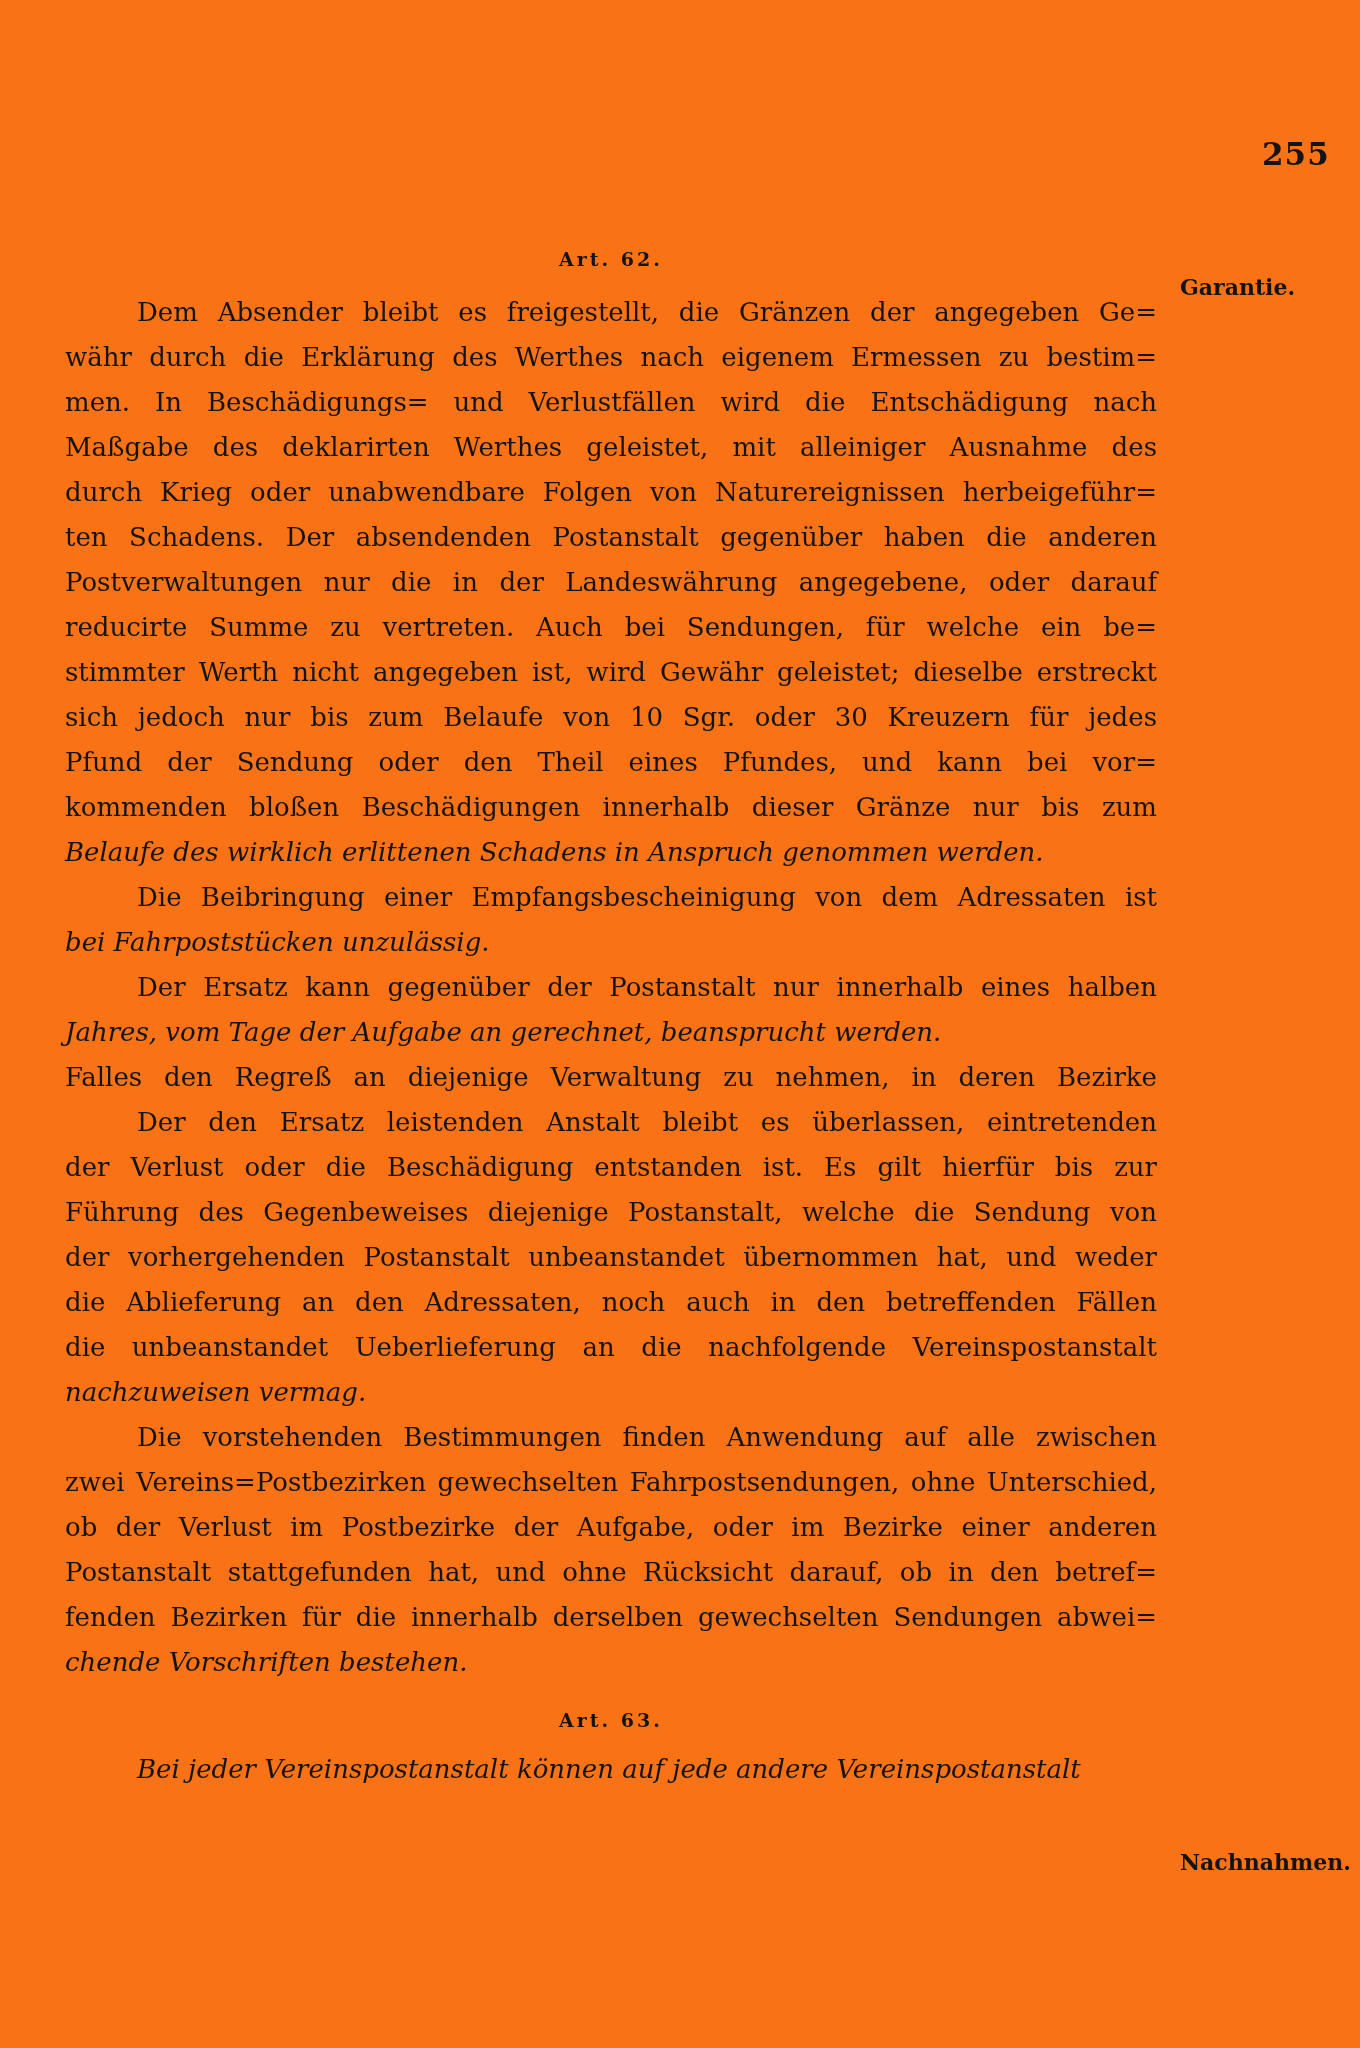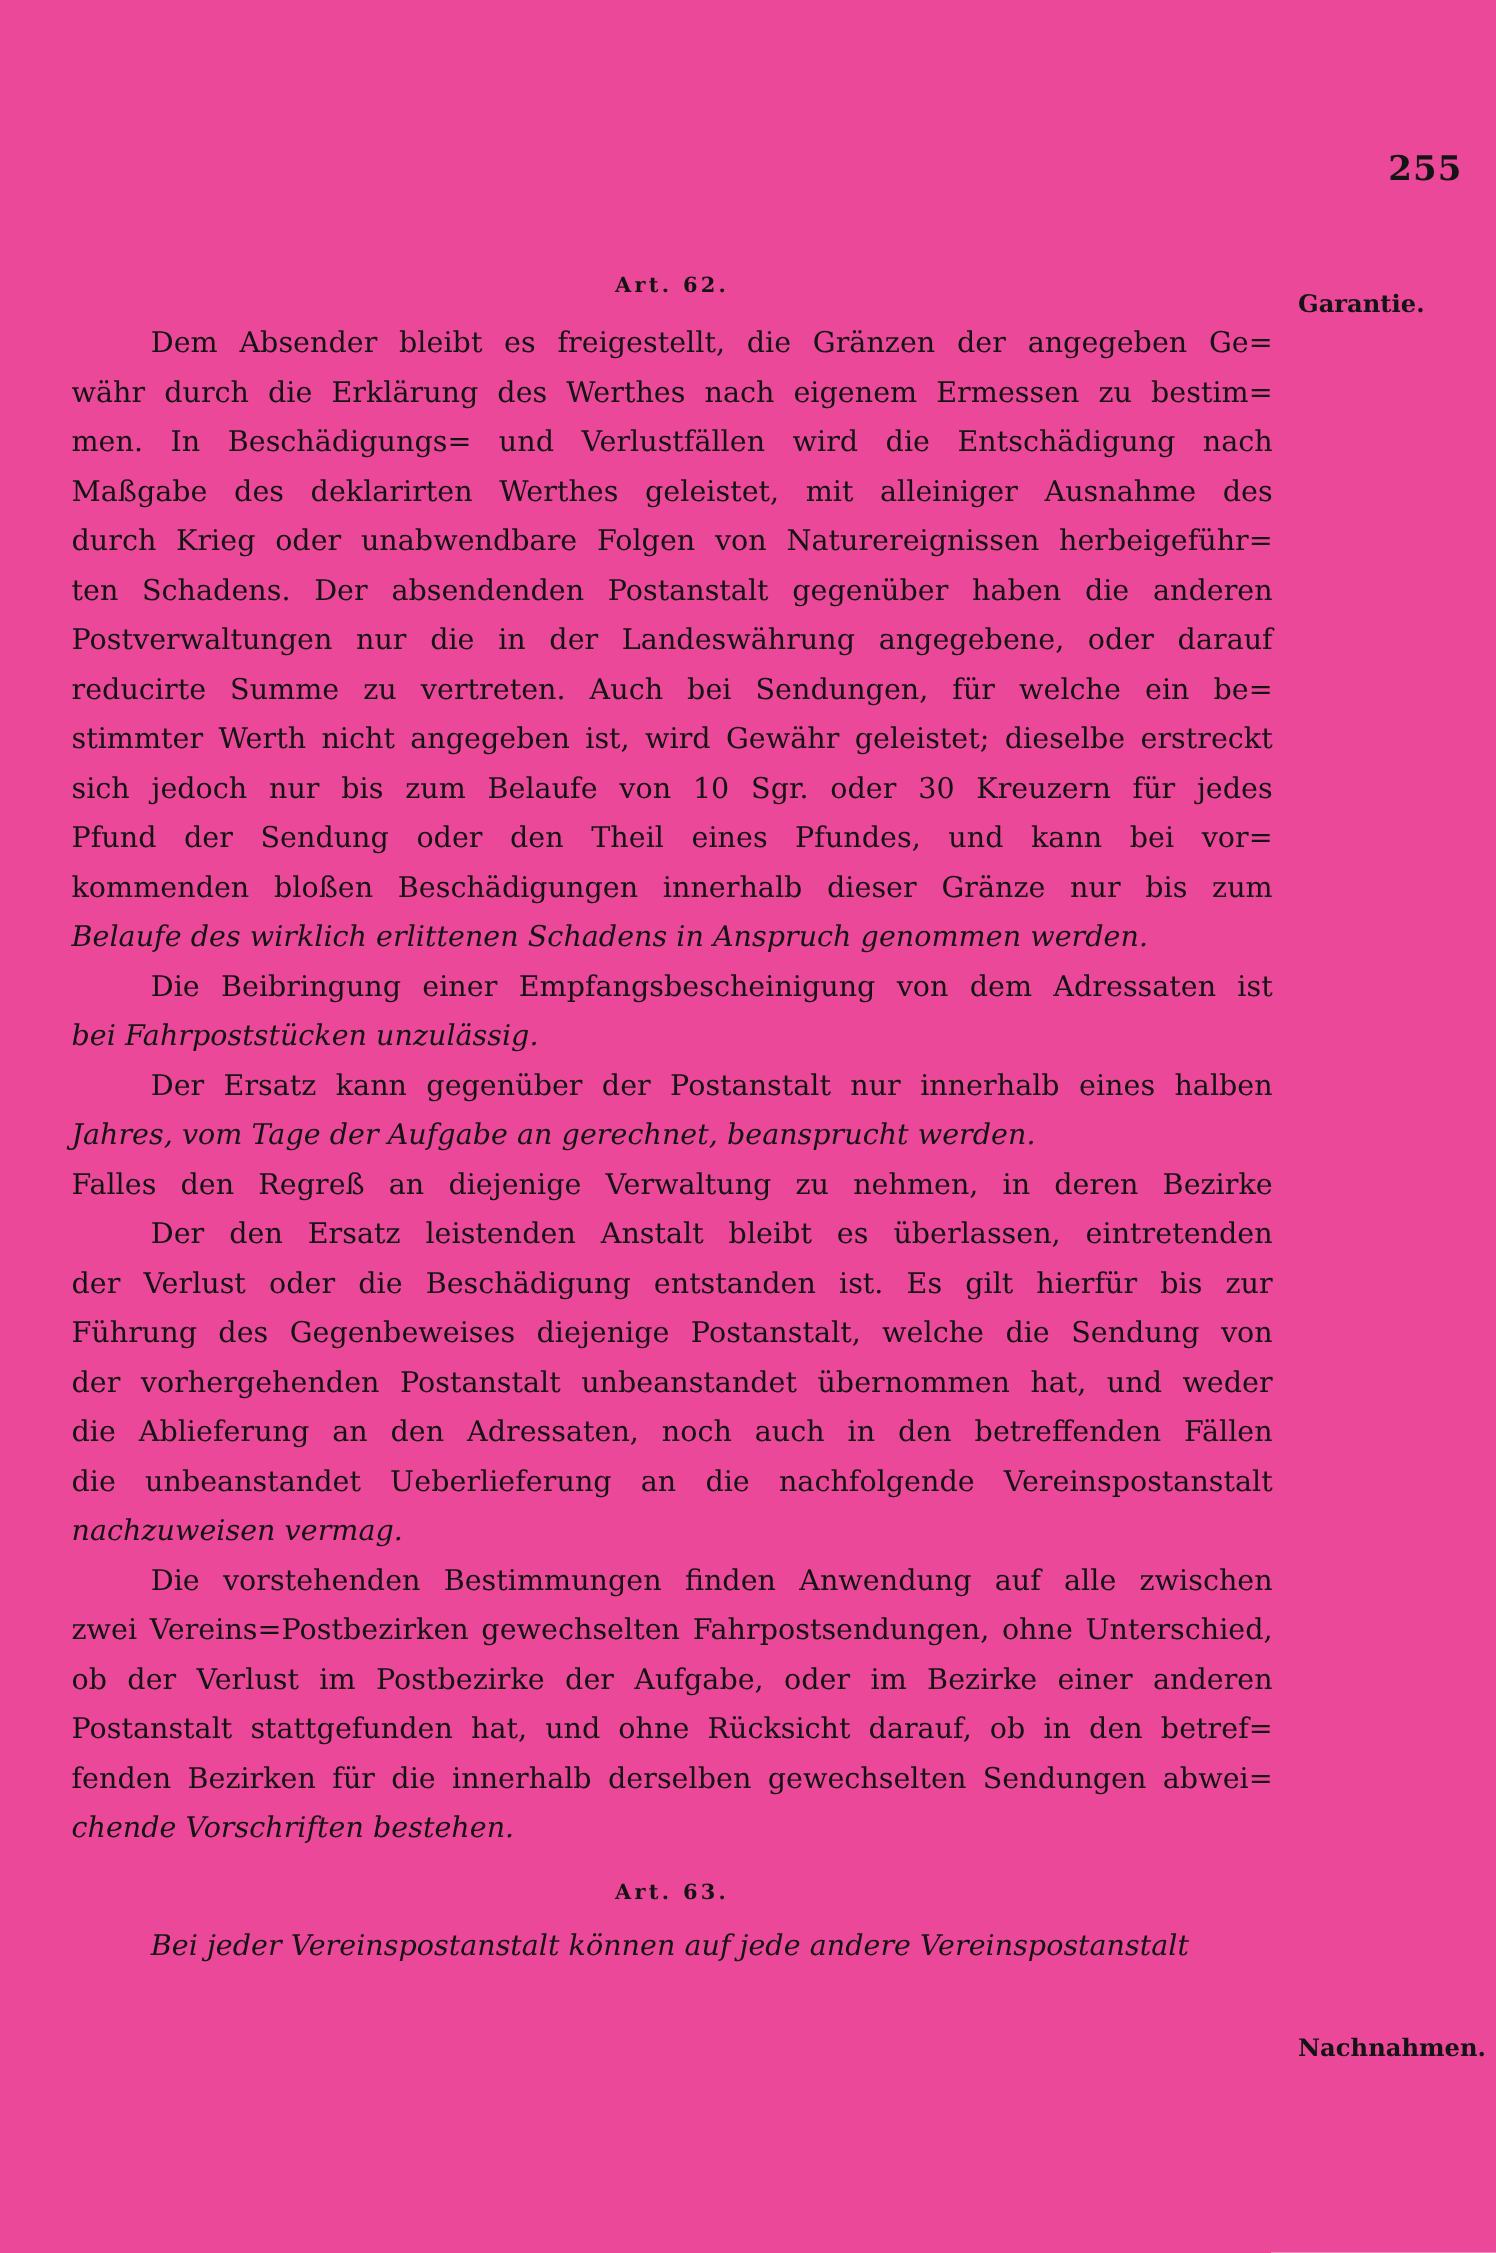--- a/index.html
+++ b/index.html
@@ -5,42 +5,42 @@
 <style>
   html, body {
     margin: 0;
     padding: 0;
     background: #fbfbf9;
   }
   .page {
     position: relative;
     width: 1360px;
     height: 2048px;
-    background: #ec4899;
+    background: #f97316;
     font-family: "DejaVu Serif", "Liberation Serif", serif;
     color: #141414;
     overflow: hidden;
   }
   .page-number {
     position: absolute;
     left: 1262px;
     top: 136px;
     font-size: 31px;
     font-weight: bold;
     letter-spacing: 1px;
   }
   .margin-note {
     position: absolute;
     left: 1180px;
     width: 172px;
     font-size: 22px;
     font-weight: bold;
     line-height: 26px;
   }
-  .note-garantie { top: 264px; }
+  .note-garantie { top: 274px; }
   .note-nachnahmen { top: 1849px; }
   .body-column {
     position: absolute;
     left: 65px;
     top: 236px;
     width: 1092px;
   }
   .art-heading {
     text-align: center;
     font-size: 19px;

